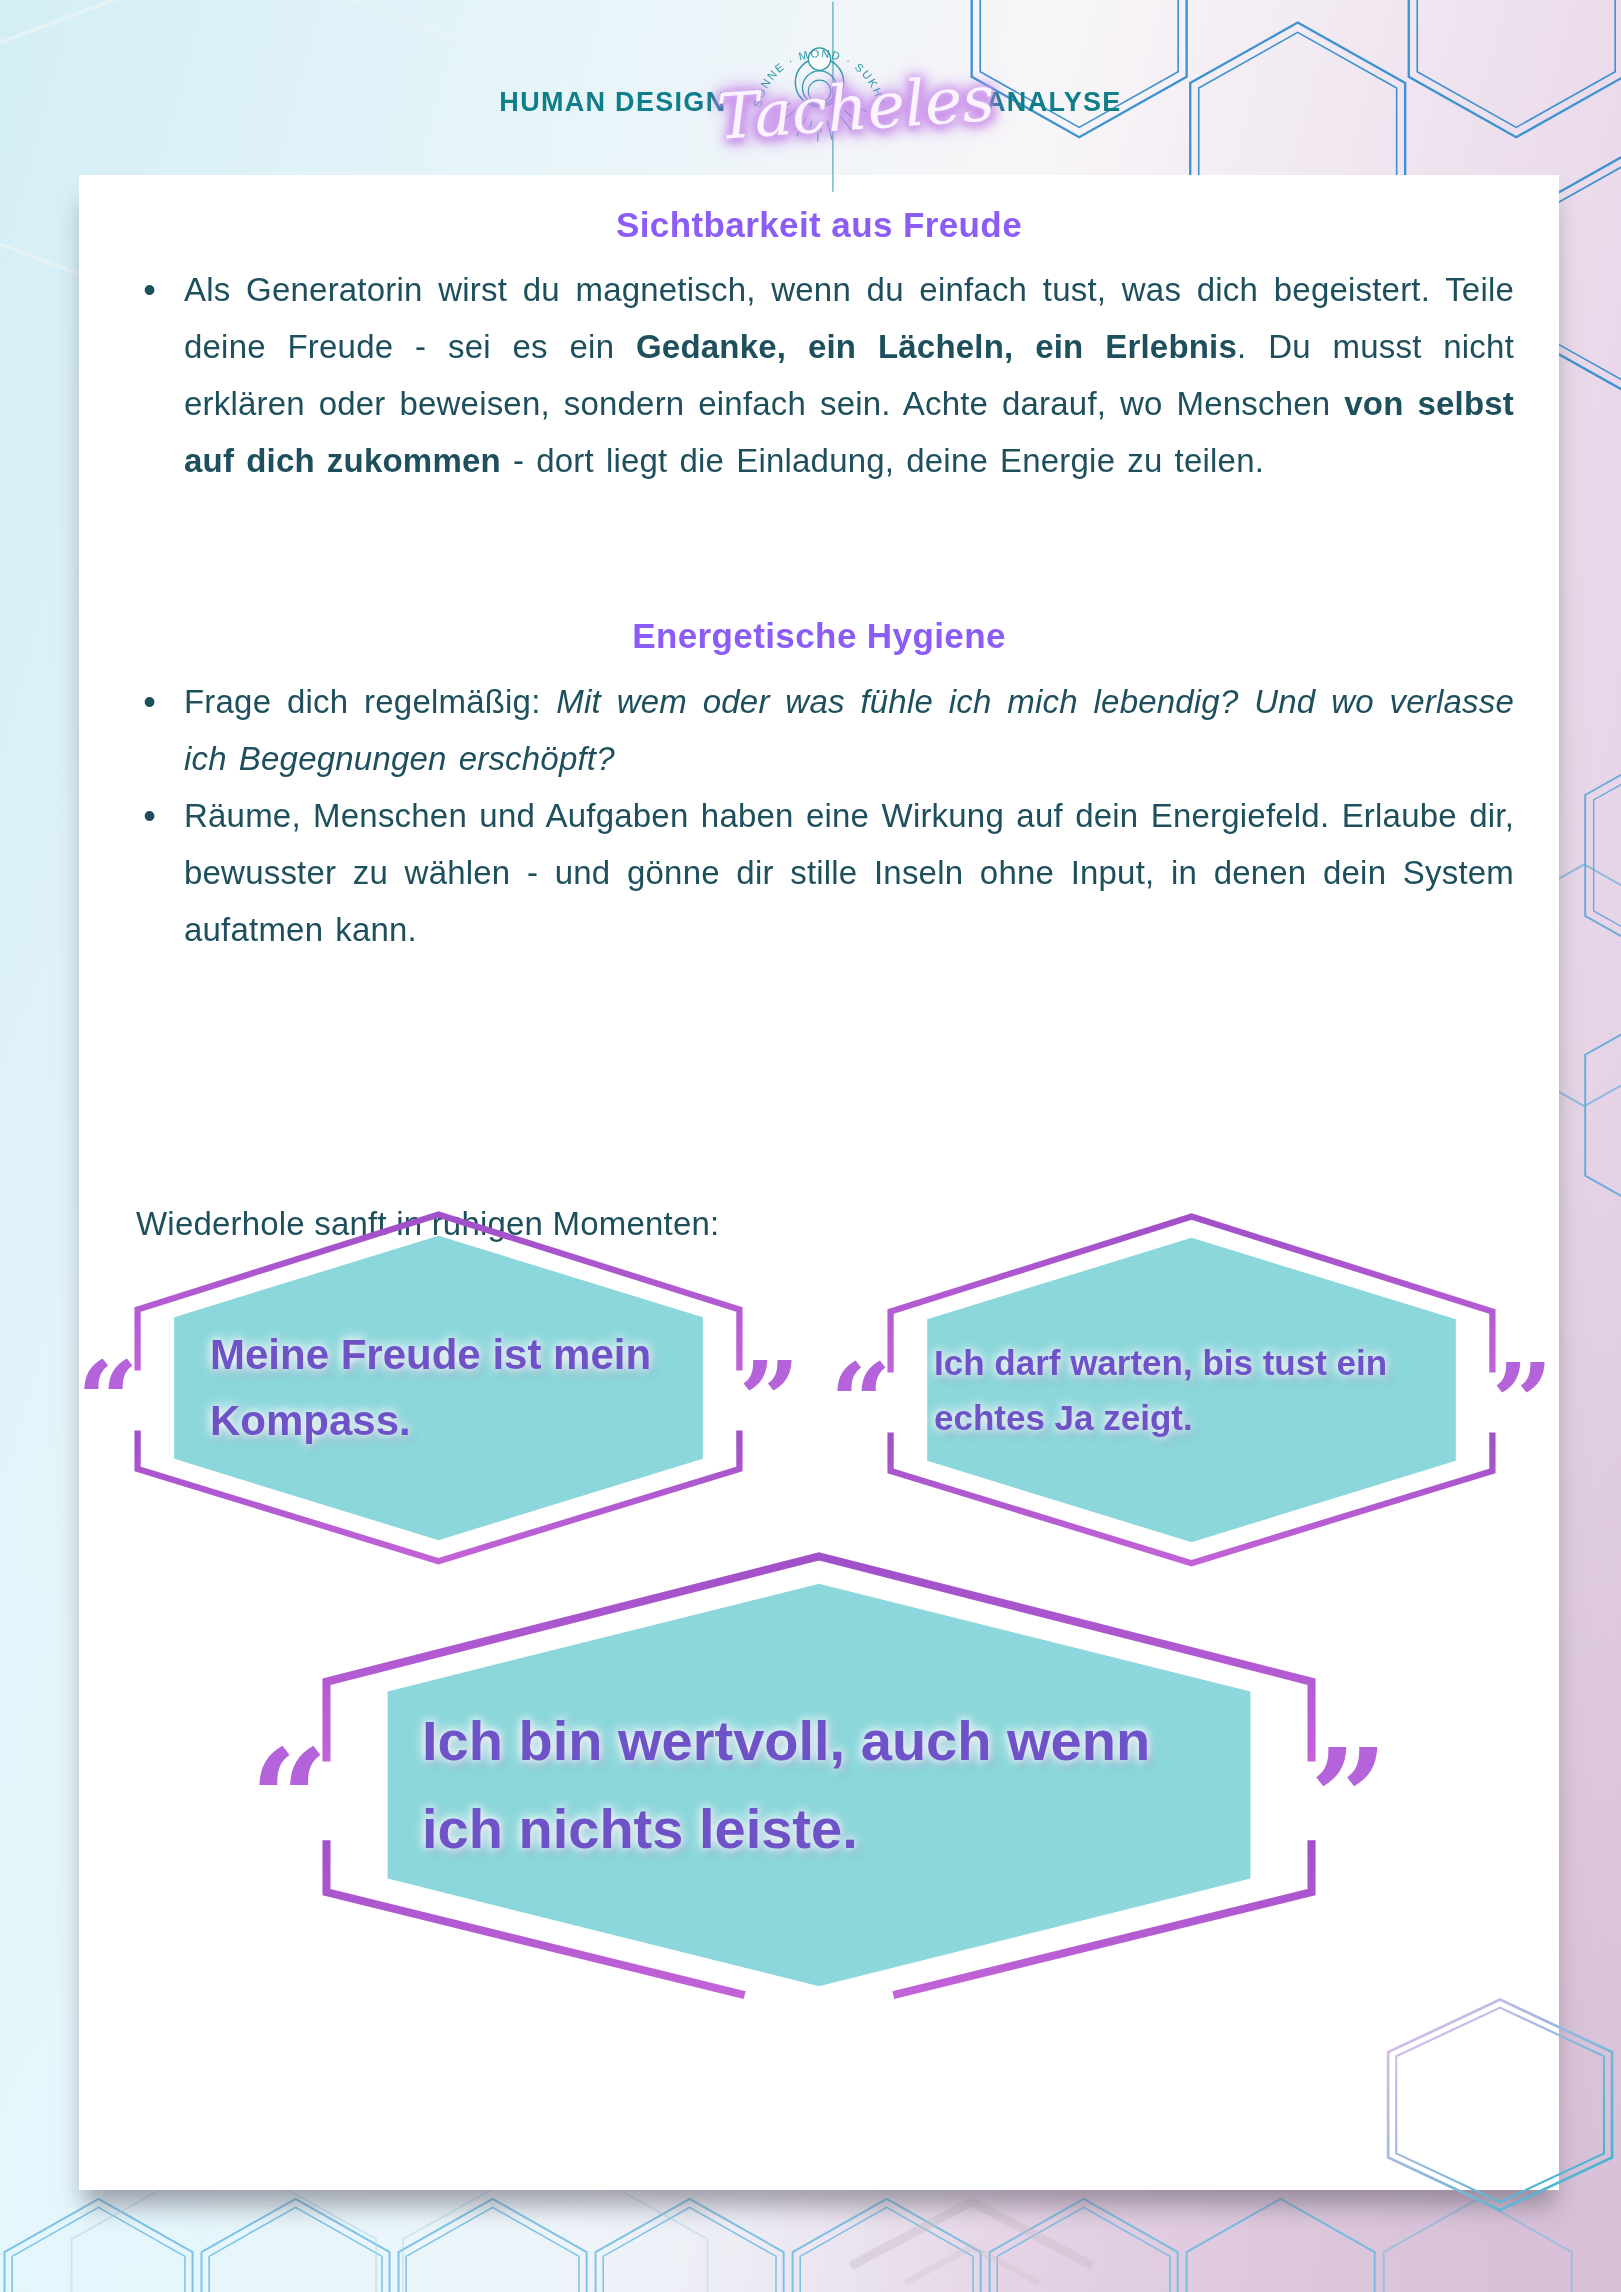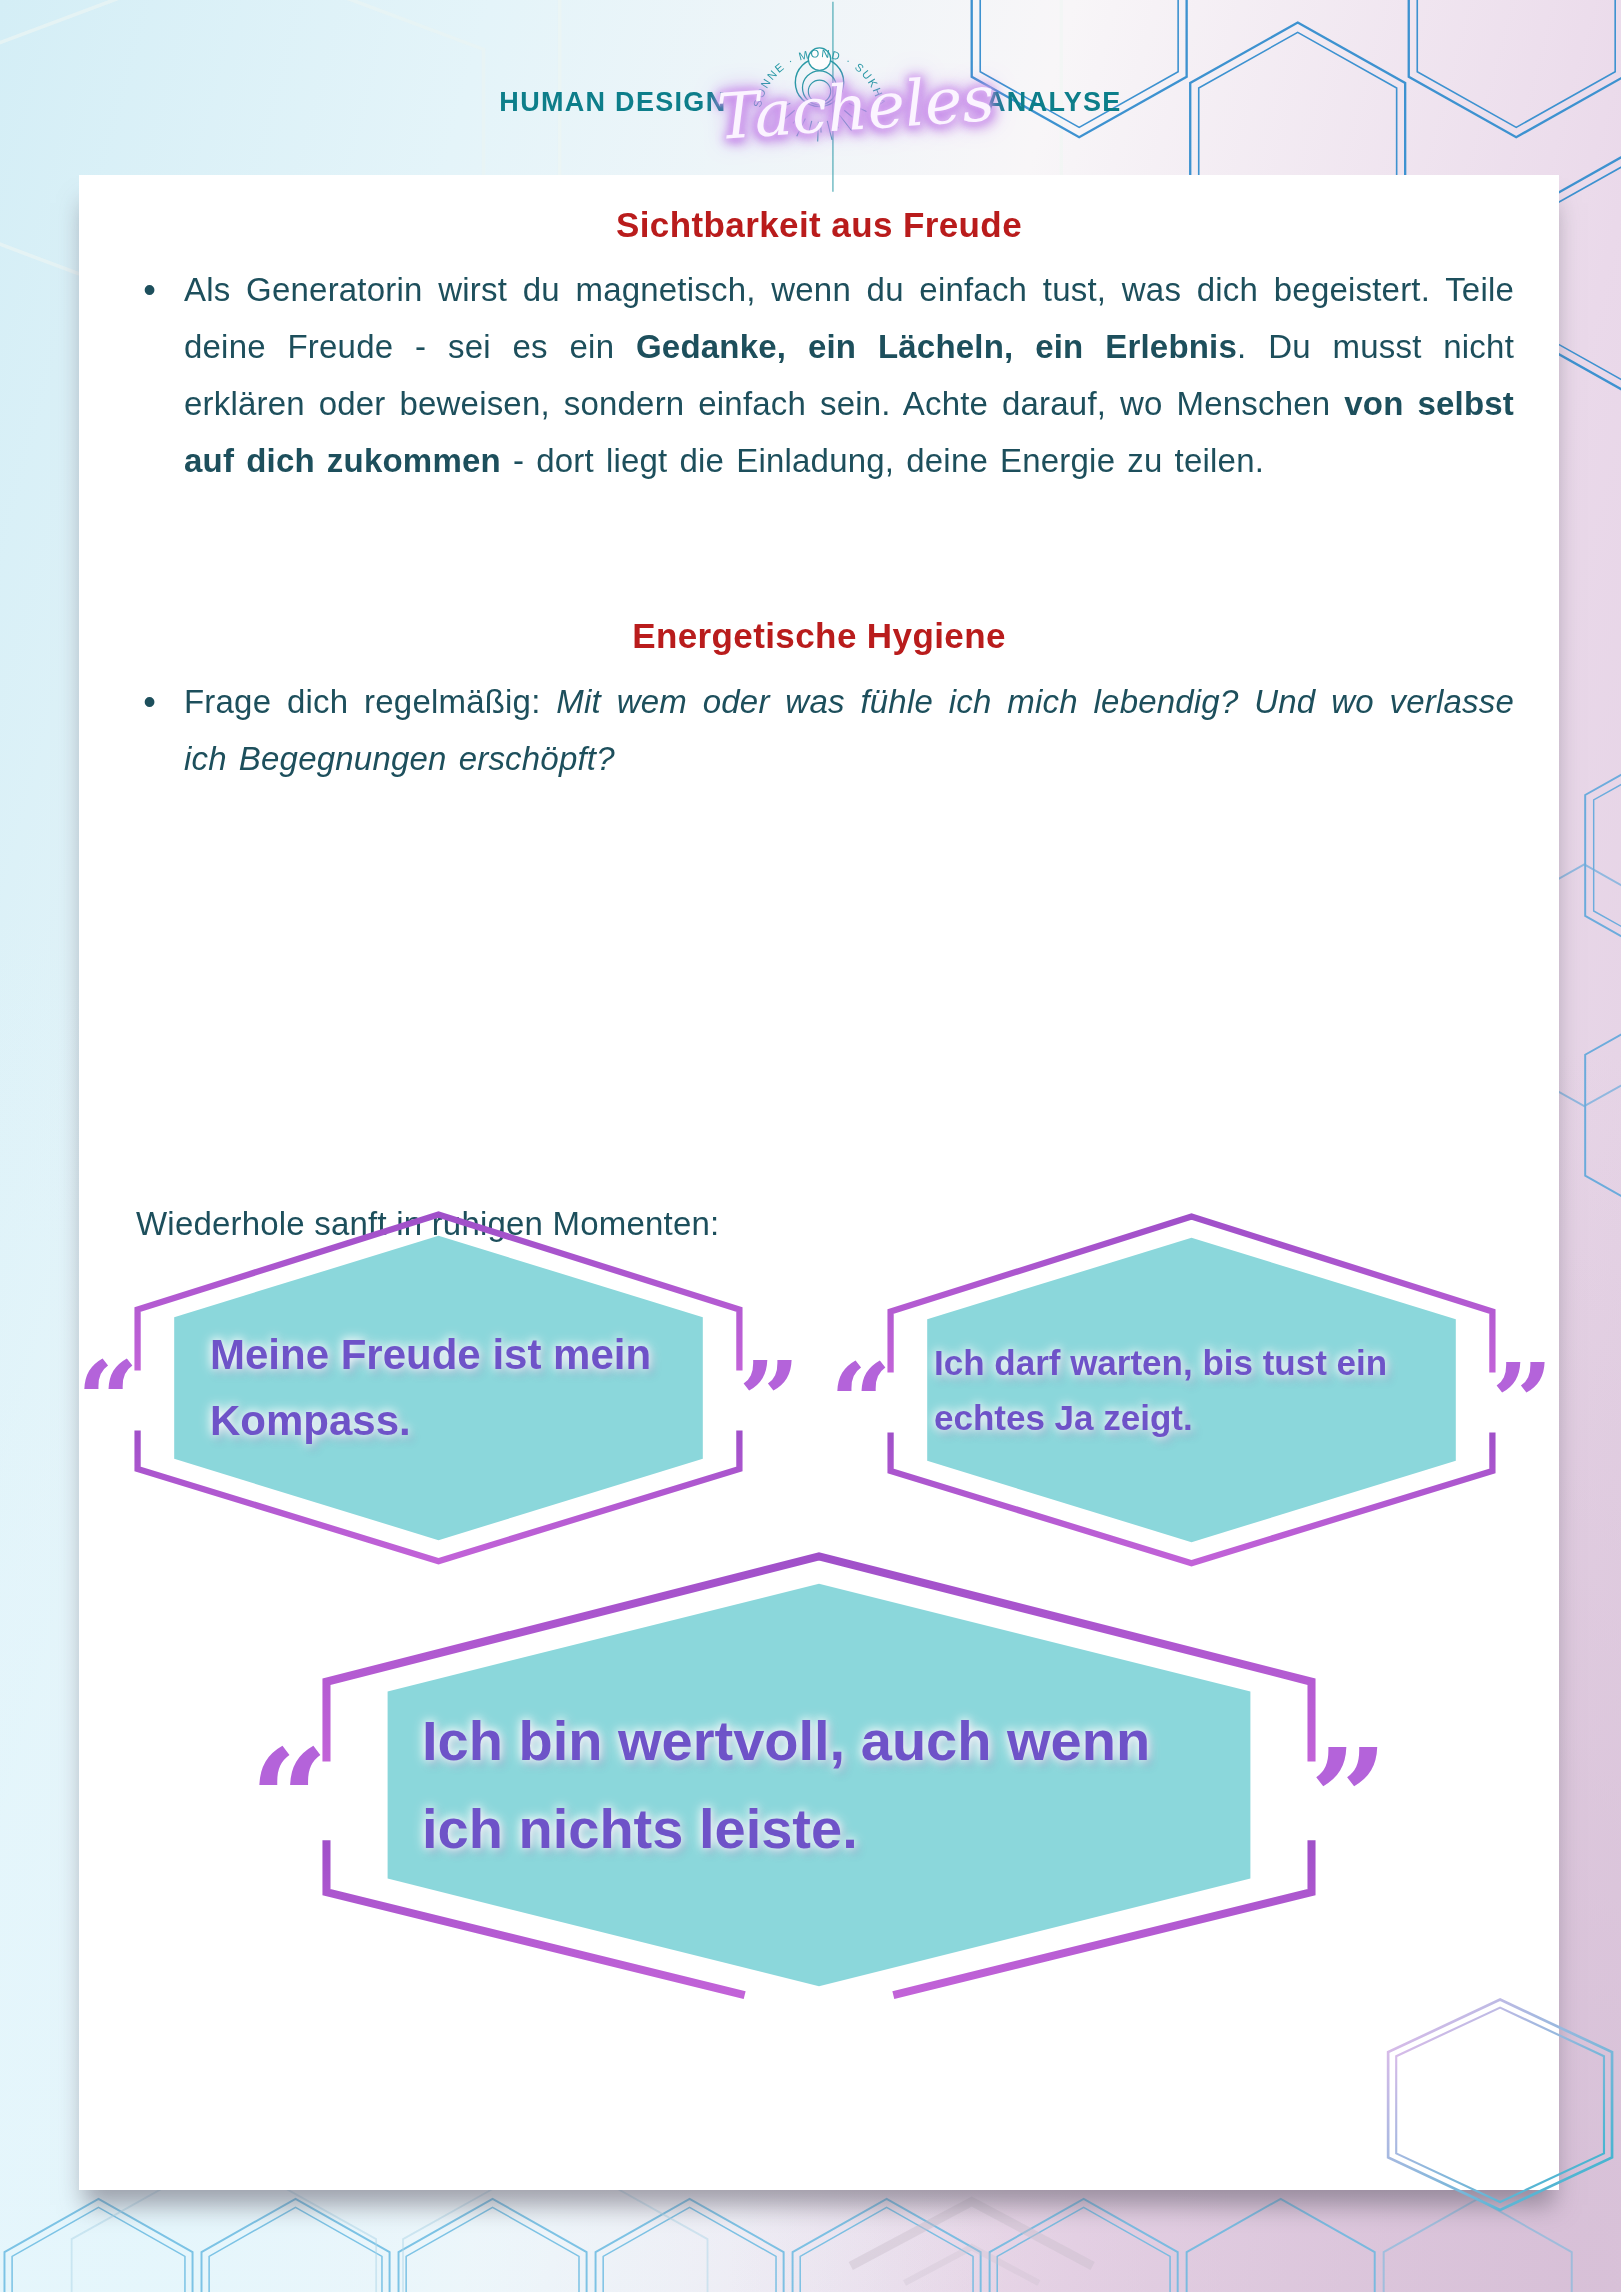--- a/index.html
+++ b/index.html
@@ -27,21 +27,21 @@
     z-index:3;
   }
 
   
   .card {
     position:absolute; left:79px; top:175px; width:1480px; height:2015px;
     background:#ffffff; z-index:1;
     box-shadow: 0 21.5px 23px -5.4px rgba(98,92,108,.55);
   }
   .hp { position:absolute; left:0; width:100%; margin:0; text-align:center;
-        font-size:35px; font-weight:bold; color:#b91c1c; letter-spacing:0.4px; }
+        font-size:35px; font-weight:bold; color:#8b5cf6; letter-spacing:0.4px; }
   .list { position:absolute; left:57px; right:45px; margin:0; padding:0; list-style:none;
           font-size:33px; color:#1d4f5c; line-height:57px; text-align:justify;
           letter-spacing:0.2px; word-spacing:2.7px; }
   .list li { position:relative; padding-left:48px; }
   .list li::before { content:"\2022"; position:absolute; left:7.2px; top:0; font-size:36px; color:#1d4f5c; }
   .b { font-weight:bold; }
   .it { font-style:italic; }
   .intro { position:absolute; left:57px; margin:0; font-size:33px; color:#1d4f5c; letter-spacing:0.2px; }
 
   
@@ -157,20 +157,21 @@
   <main class="card">
 
     <h2 class="hp" style="top:30px">Sichtbarkeit aus Freude</h2>
     <ul class="list" style="top:86px">
       <li><span>Als Generatorin wirst du magnetisch, wenn du einfach tust, was dich begeistert. Teile deine Freude - sei es ein </span><span class="b">Gedanke, ein Lächeln, ein Erlebnis</span><span>. Du musst nicht erklären oder beweisen, sondern einfach sein. Achte darauf, wo Menschen </span><span class="b">von selbst auf dich zukommen</span><span> - dort liegt die Einladung, deine Energie zu teilen.</span></li>
     </ul>
 
     <h2 class="hp" style="top:441px">Energetische Hygiene</h2>
     <ul class="list" style="top:498px">
       <li><span>Frage dich regelmäßig: </span><span class="it">Mit wem oder was fühle ich mich lebendig? Und wo verlasse ich Begegnungen erschöpft?</span></li>
+      <li><span>Räume, Menschen und Aufgaben haben eine Wirkung auf dein Energiefeld. Erlaube dir, bewusster zu wählen - und gönne dir stille Inseln ohne Input, in denen dein System aufatmen kann.</span></li>
     </ul>
 
     <p class="intro" style="top:1030px">Wiederhole sanft in ruhigen Momenten:</p>
   </main>
 
   <div class="hex" style="left:134px; top:1211px; width:609px; height:354px">
     <div class="fill"></div>
     <svg class="outline" viewBox="0 0 680 395" aria-hidden="true">
       <defs>
           <linearGradient id="hg1" x1="0" y1="0" x2="0" y2="1">

